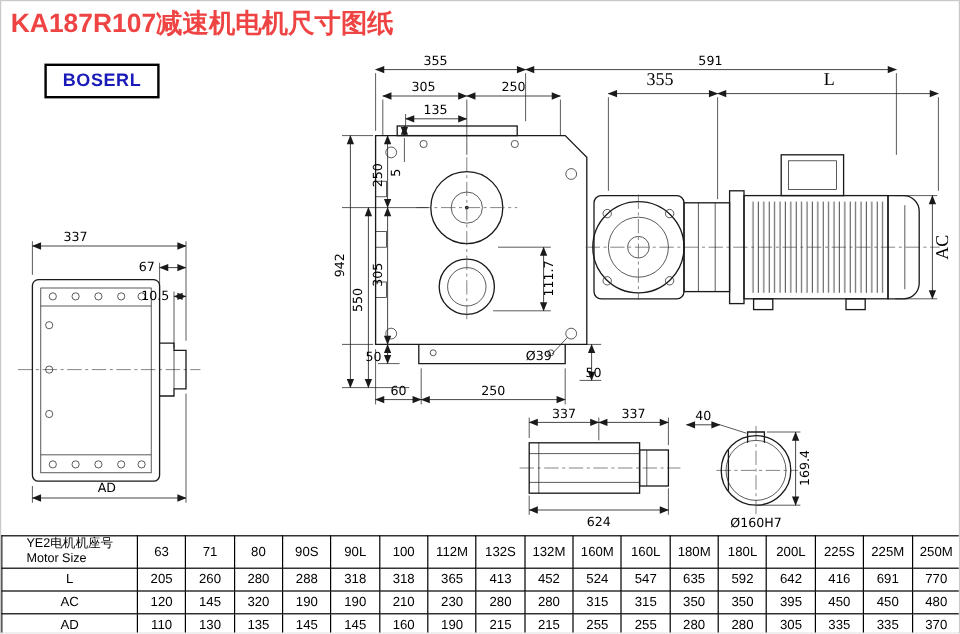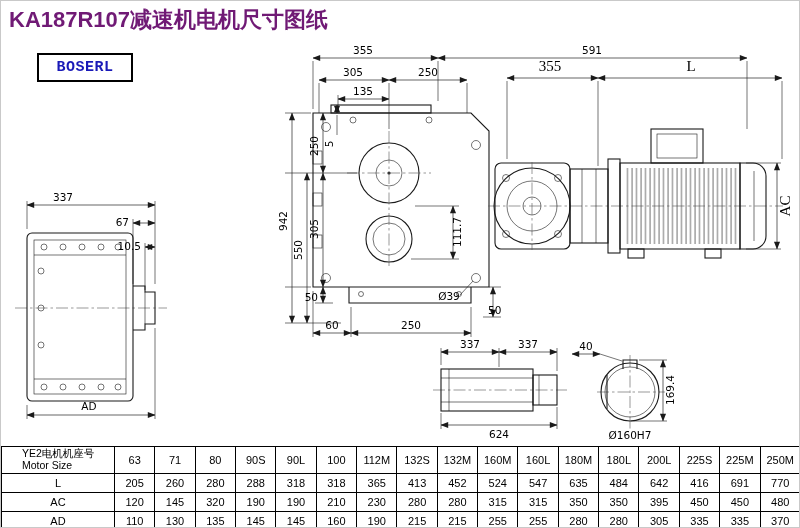--- a/index.html
+++ b/index.html
@@ -1,20 +1,20 @@
 <!DOCTYPE html>
 <html><head>
 <meta charset="utf-8">
 <style>
   html,body{margin:0;padding:0;background:#fff;}
   #canvas{position:relative;width:800px;height:528px;background:#fff;border:1px solid #c9c9c9;
           box-sizing:border-box;font-family:"Liberation Sans",sans-serif;overflow:hidden;}
-  #title{position:absolute;left:8px;top:4px;font-size:22px;font-weight:bold;color:#701a75;}
+  #title{position:absolute;left:8px;top:4px;font-size:22px;font-weight:bold;color:#ef4444;}
   #brand{position:absolute;left:36px;top:52px;width:92px;height:25px;border:2px solid #000;
-         display:flex;align-items:center;justify-content:center;font-family:Liberation Mono, monospace;
+         display:flex;align-items:center;justify-content:center;font-family:Liberation Sans, sans-serif;
          font-weight:bold;font-size:15px;color:#1a1ab8;letter-spacing:.5px;}
   svg#draw{position:absolute;left:0;top:0;}
   
   .ol{fill:none;stroke:#1a1a1a;stroke-width:1.1;}
   .tl{fill:none;stroke:#1a1a1a;stroke-width:0.6;}
   .dl{fill:none;stroke:#222;stroke-width:0.7;}
   .cl{fill:none;stroke:#555;stroke-width:0.6;stroke-dasharray:12 3 2.5 3;}
   .dtx{font:10.5px "DejaVu Sans",sans-serif;fill:#000;text-anchor:middle;}
   .btx{font:15px "Liberation Serif",serif;fill:#000;text-anchor:middle;}
   .end{text-anchor:end;} .start{text-anchor:start;}
@@ -278,21 +278,21 @@
           <td>280</td>
           <td>288</td>
           <td>318</td>
           <td>318</td>
           <td>365</td>
           <td>413</td>
           <td>452</td>
           <td>524</td>
           <td>547</td>
           <td>635</td>
-          <td>484</td>
+          <td>592</td>
           <td>642</td>
           <td>416</td>
           <td>691</td>
           <td>770</td>
         </tr>
         <tr>
           <td class="lbl">AC</td>
           <td>120</td>
           <td>145</td>
           <td>320</td>

